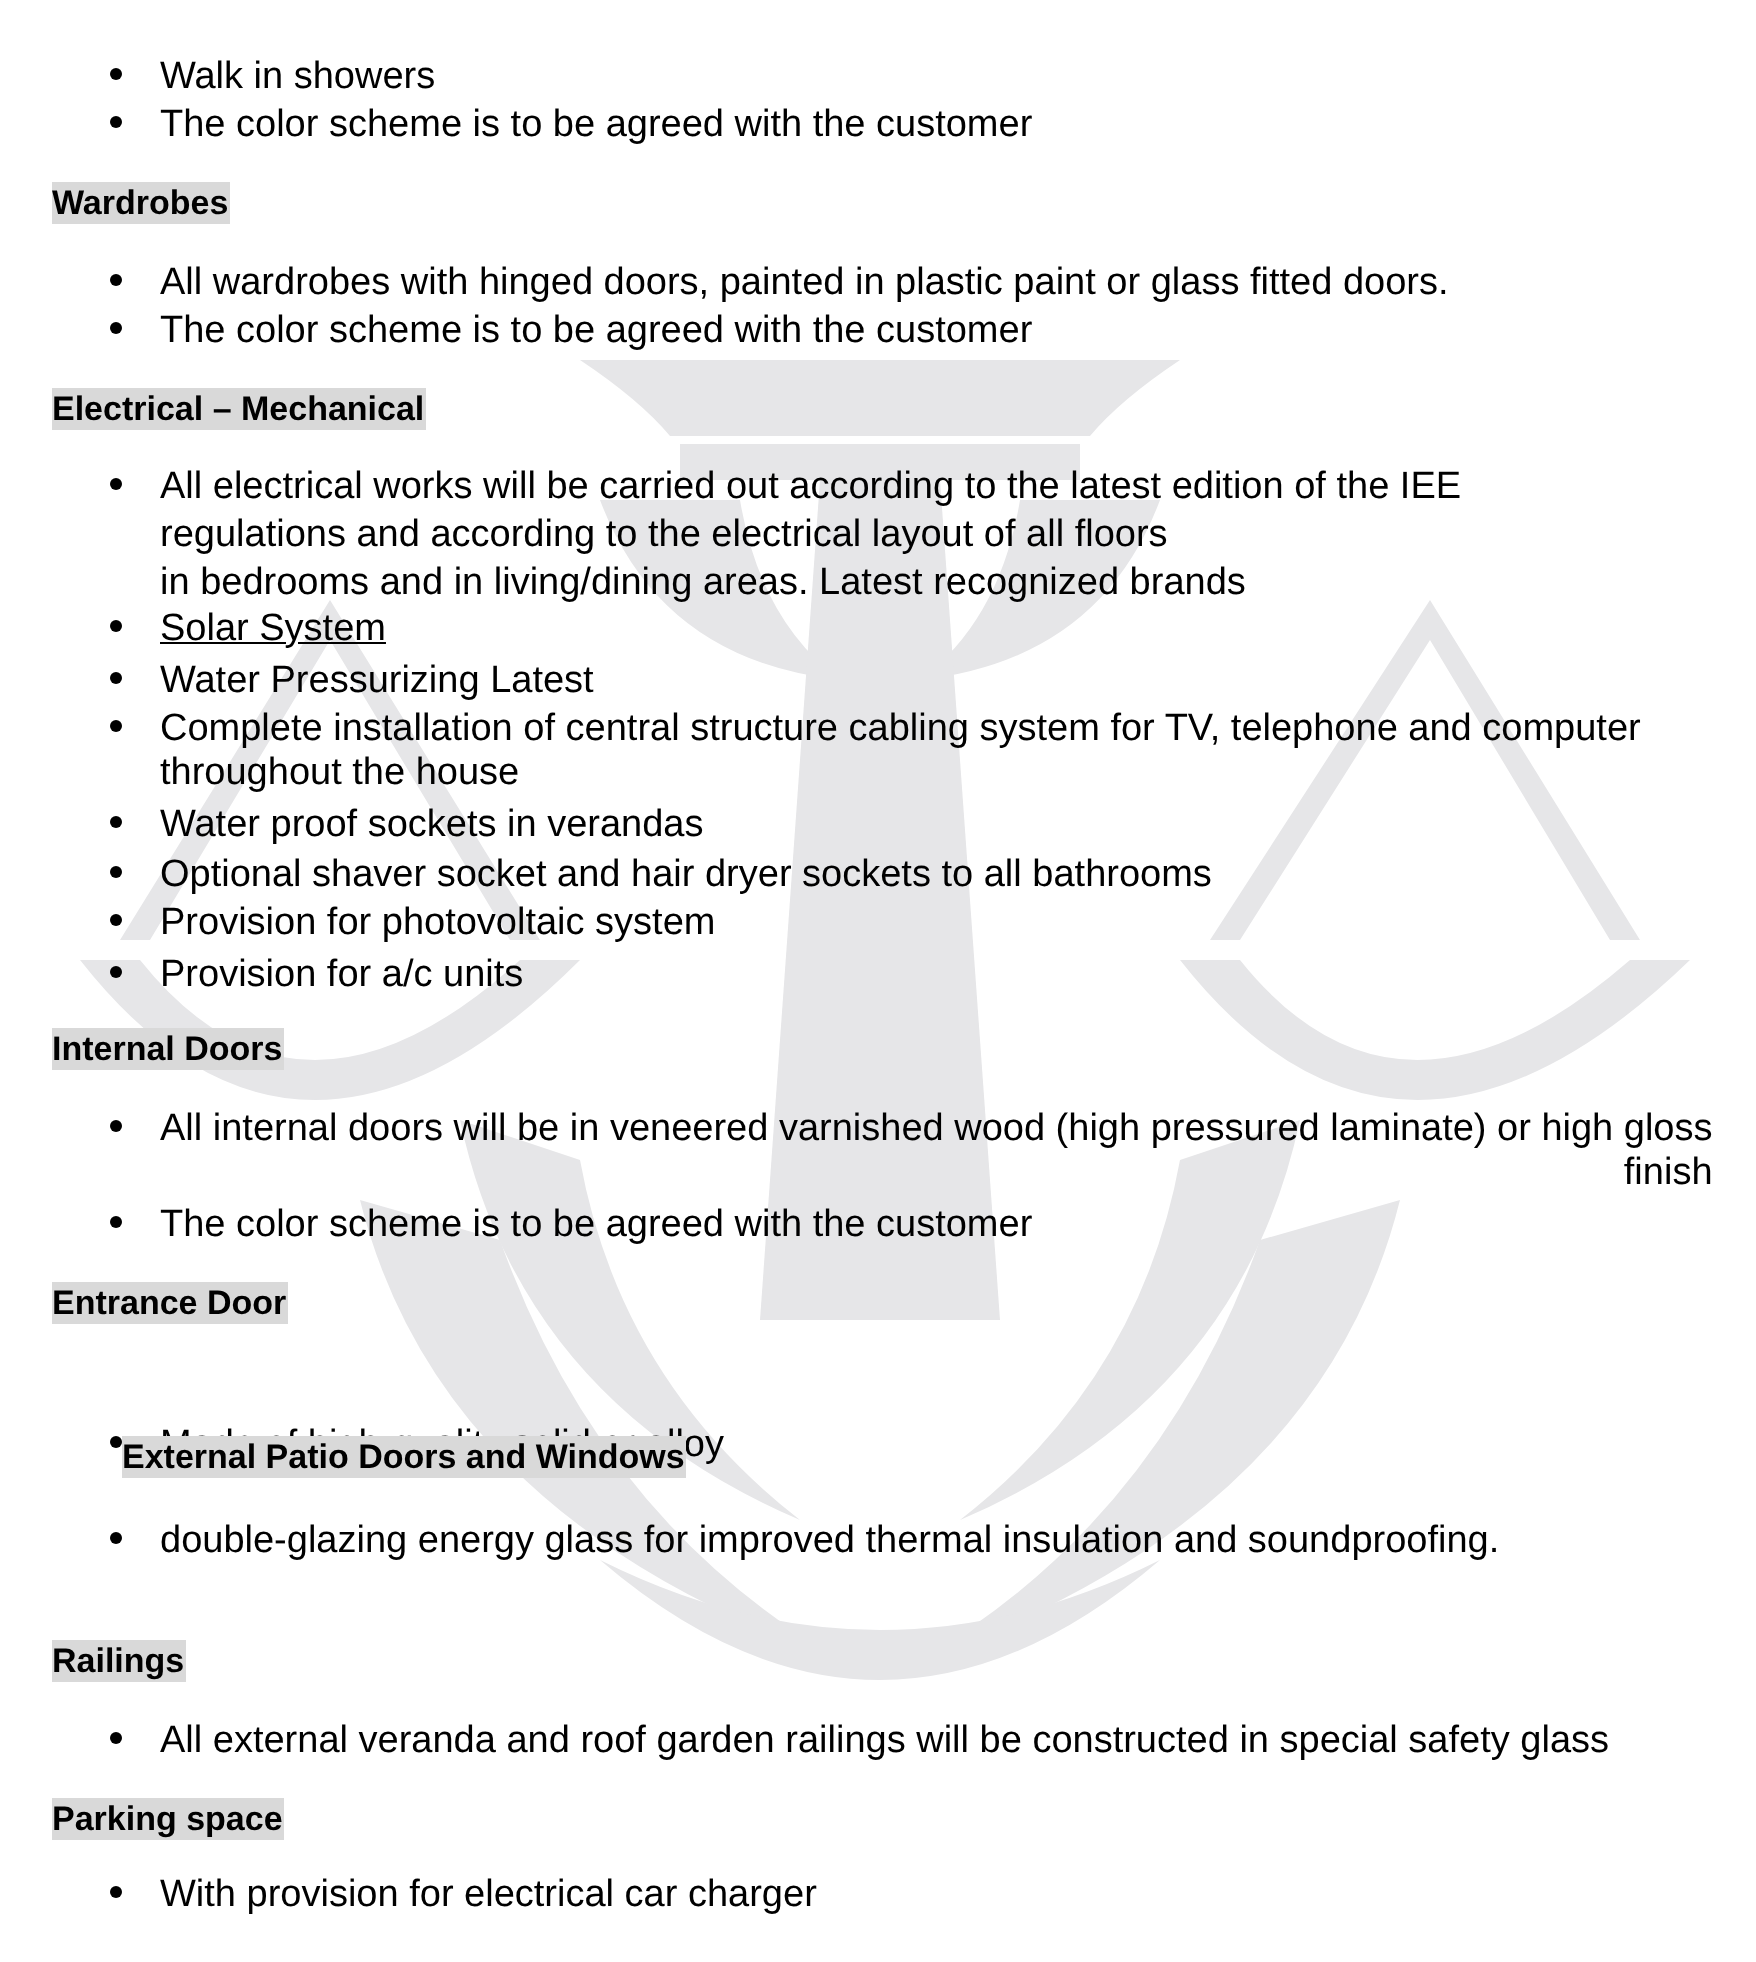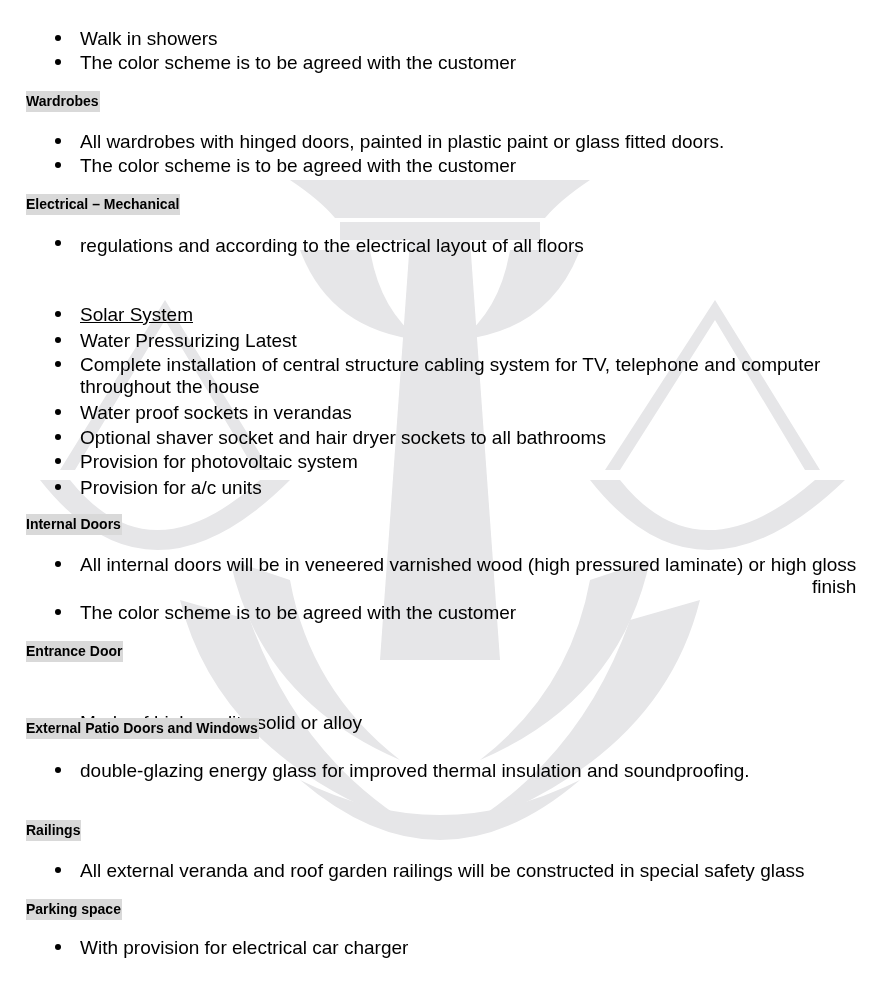--- a/index.html
+++ b/index.html
@@ -20,21 +20,21 @@
     pointer-events: none;
   }
   .page {
     position: relative;
     z-index: 1;
   }
   .heading {
     position: absolute;
     left: 26px;
     font-weight: bold;
-    font-size: 14px;
+    font-size: 17px;
     line-height: 21px;
     background: #d9d9d9;
     padding: 0 1px 0 0;
     white-space: nowrap;
   }
   .item {
     position: absolute;
     left: 80px;
     font-size: 19px;
     line-height: 22px;
@@ -106,21 +106,23 @@
     <span class="line">All wardrobes with hinged doors, painted in plastic paint or glass fitted doors.</span>
   </div>
   <div class="item" style="top:155px;">
     <span class="bullet"></span>
     <span class="line">The color scheme is to be agreed with the customer</span>
   </div>
 
   <div class="heading" style="top:194px;">Electrical – Mechanical</div>
   <div class="item" style="top:233px;">
     <span class="bullet"></span>
+    <span class="line">All electrical works will be carried out according to the latest edition of the IEE</span>
     <span class="line" style="margin-top:2px;">regulations and according to the electrical layout of all floors</span>
+    <span class="line" style="margin-top:2px;">in bedrooms and in living/dining areas. Latest recognized brands</span>
   </div>
   <div class="item" style="top:304px;text-decoration:underline;">
     <span class="bullet"></span>
     <span class="line">Solar System</span>
   </div>
   <div class="item" style="top:330px;">
     <span class="bullet"></span>
     <span class="line">Water Pressurizing Latest</span>
   </div>
   <div class="item" style="top:354px;">
@@ -155,21 +157,21 @@
     <span class="bullet"></span>
     <span class="line">The color scheme is to be agreed with the customer</span>
   </div>
 
   <div class="heading" style="top:641px;">Entrance Door</div>
   <div class="item" style="top:712px;">
     <span class="bullet"></span>
     <span class="line">Made of high-quality solid or alloy</span>
   </div>
 
-  <div class="heading" style="top:718px;">External Patio Doors and Windows</div>
+  <div class="heading" style="top:718px;margin-left:35px;">External Patio Doors and Windows</div>
   <div class="item" style="top:760px;">
     <span class="bullet"></span>
     <span class="line">double-glazing energy glass for improved thermal insulation and soundproofing.</span>
   </div>
 
   <div class="heading" style="top:820px;">Railings</div>
   <div class="item" style="top:860px;">
     <span class="bullet"></span>
     <span class="line">All external veranda and roof garden railings will be constructed in special safety glass</span>
   </div>

